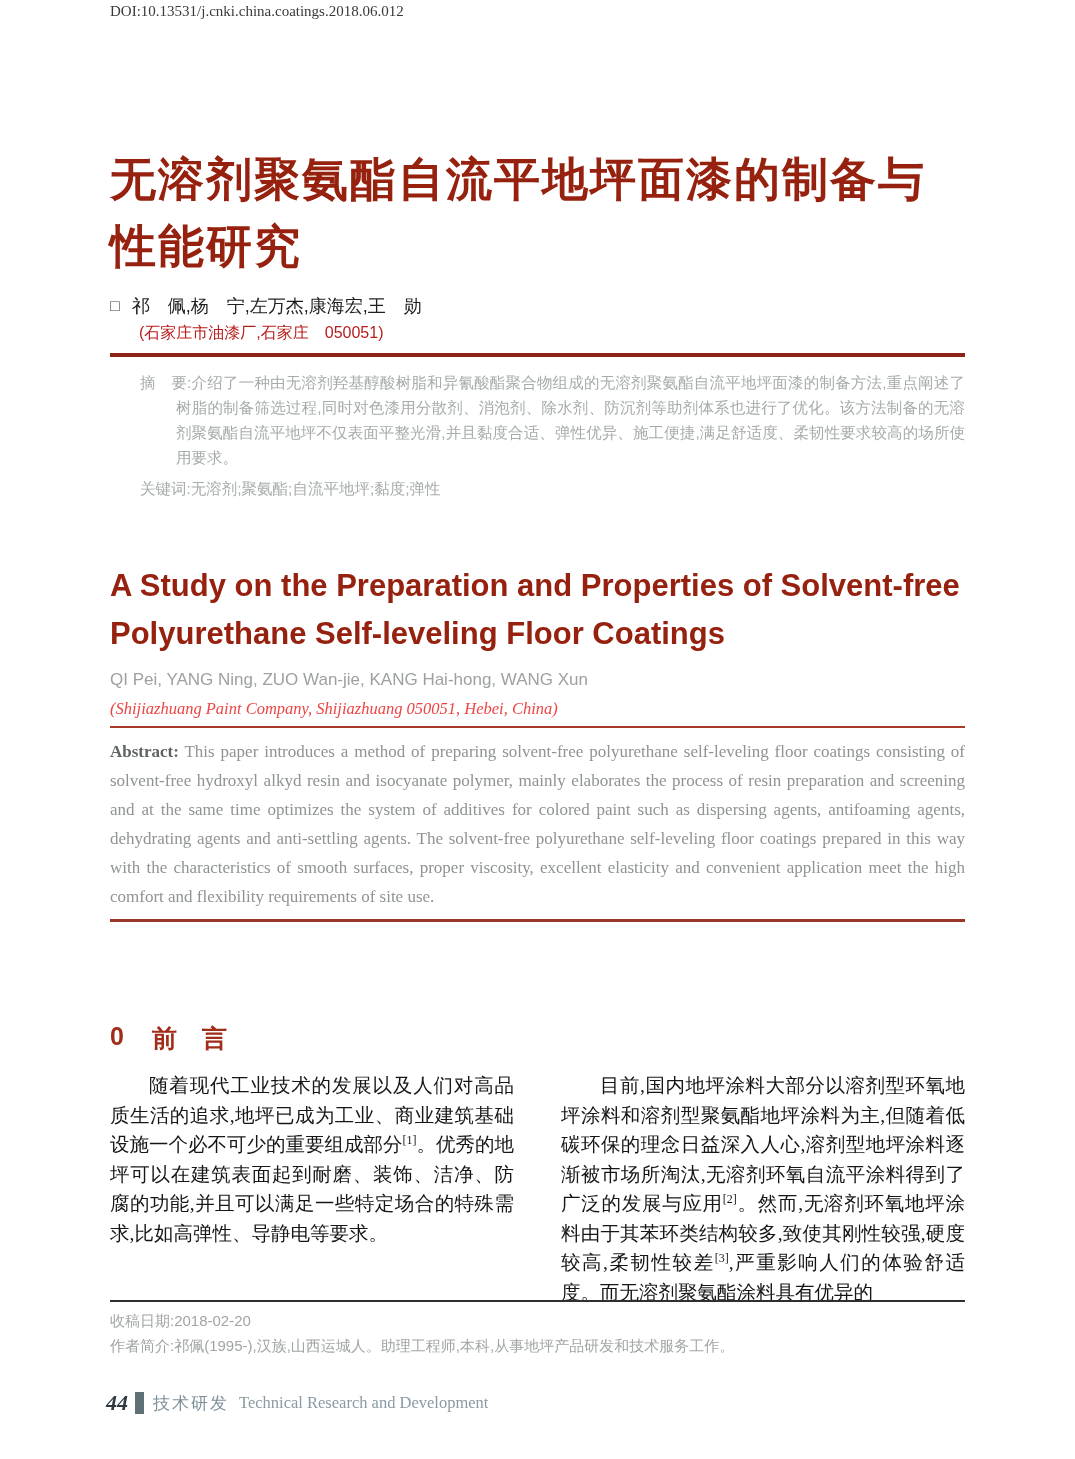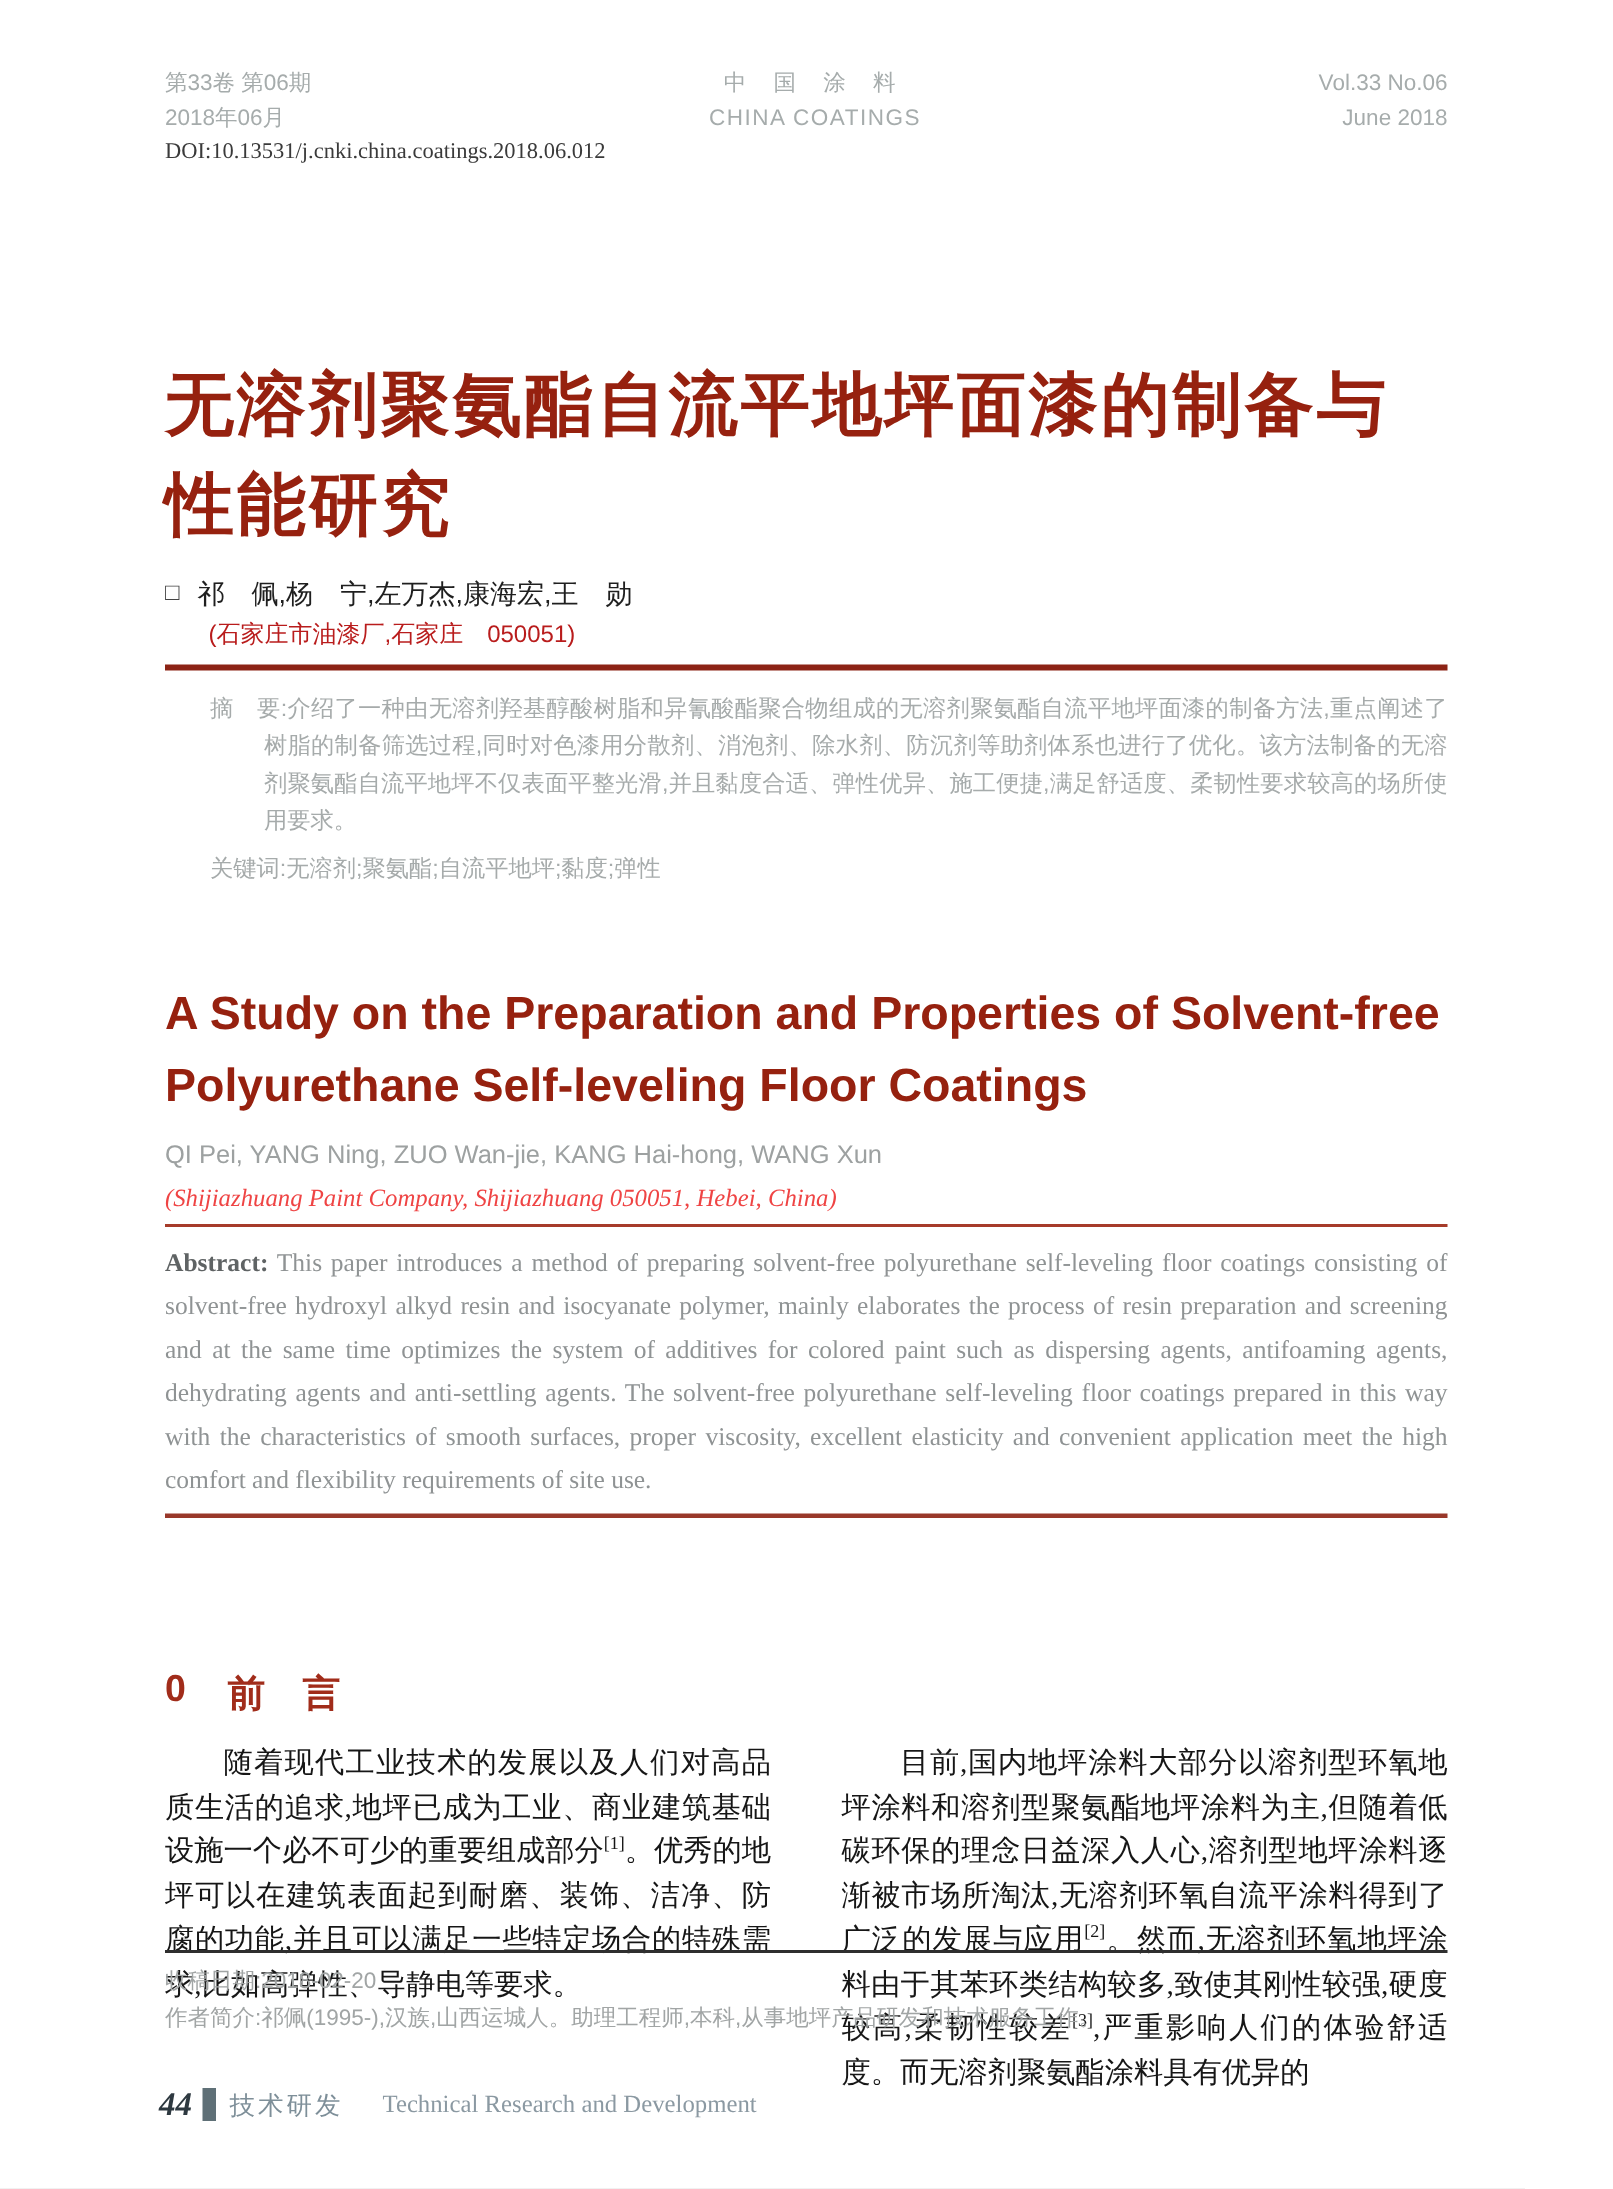--- a/index.html
+++ b/index.html
@@ -73,42 +73,28 @@
   .fn-divider{height:2px;background:#2f2f2f;}
   .fn-line{margin-top:8px;color:#a1a5a5;font-size:15px;line-height:22px;}
   .fn-line + .fn-line{margin-top:3px;}
 
   
   .page-footer{position:absolute;top:1390px;left:106px;display:flex;align-items:center;}
   .pf-num{font-family:"Liberation Serif",serif;font-style:italic;font-weight:bold;
     font-size:22px;color:#2e3940;}
   .pf-bar{width:9px;height:22px;background:#5f7077;margin:0 9px 0 7px;}
   .pf-cn{font-size:17px;color:#7e8f99;letter-spacing:2px;margin-right:10px;}
-  .pf-en{font-family:"Liberation Serif",serif;font-size:16.5px;color:#8b99a2;margin-left:16px;}
+  .pf-en{font-family:"Liberation Serif",serif;font-size:16.5px;color:#8b99a2;}
 </style>
 </head>
 <body>
 
 <div class="page">
   <div class="content">
 
-    <div class="journal-header">
-      <div class="jh-left">
-        <div>第33卷 第06期</div>
-        <div>2018年06月</div>
-      </div>
-      <div class="jh-center">
-        <div class="cn">中 国 涂 料</div>
-        <div class="en">CHINA COATINGS</div>
-      </div>
-      <div class="jh-right">
-        <div>Vol.33  No.06</div>
-        <div>June  2018</div>
-      </div>
-    </div>
     <div class="doi">DOI:10.13531/j.cnki.china.coatings.2018.06.012</div>
 
     <div class="title-cn">
       <div>无溶剂聚氨酯自流平地坪面漆的制备与</div>
       <div>性能研究</div>
     </div>
 
     <div class="authors-row">
       <span class="author-marker">□</span>
       <span>祁　佩,杨　宁,左万杰,康海宏,王　勋</span>

